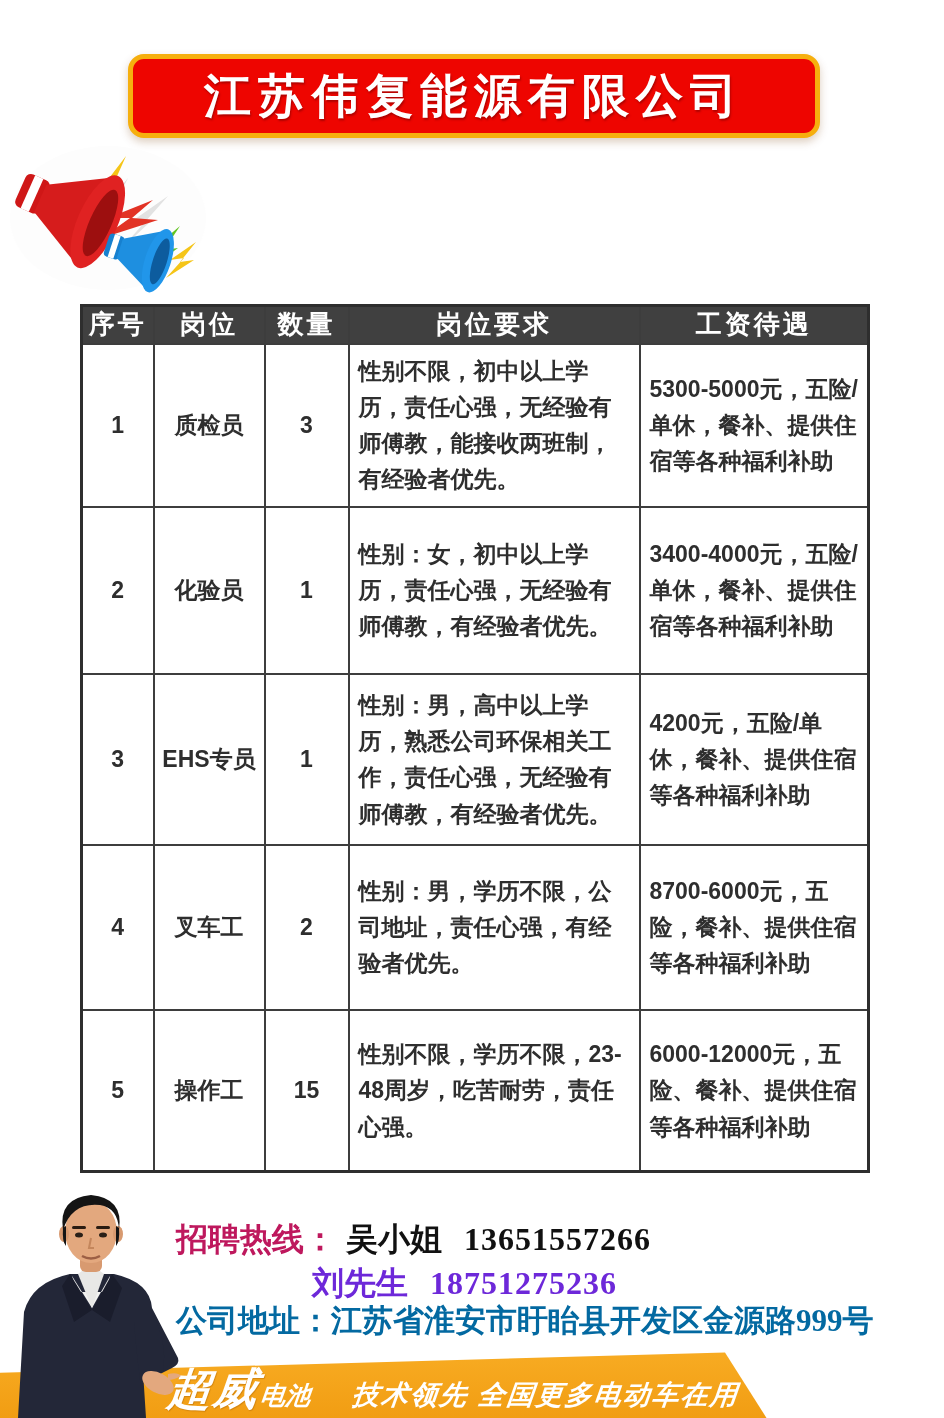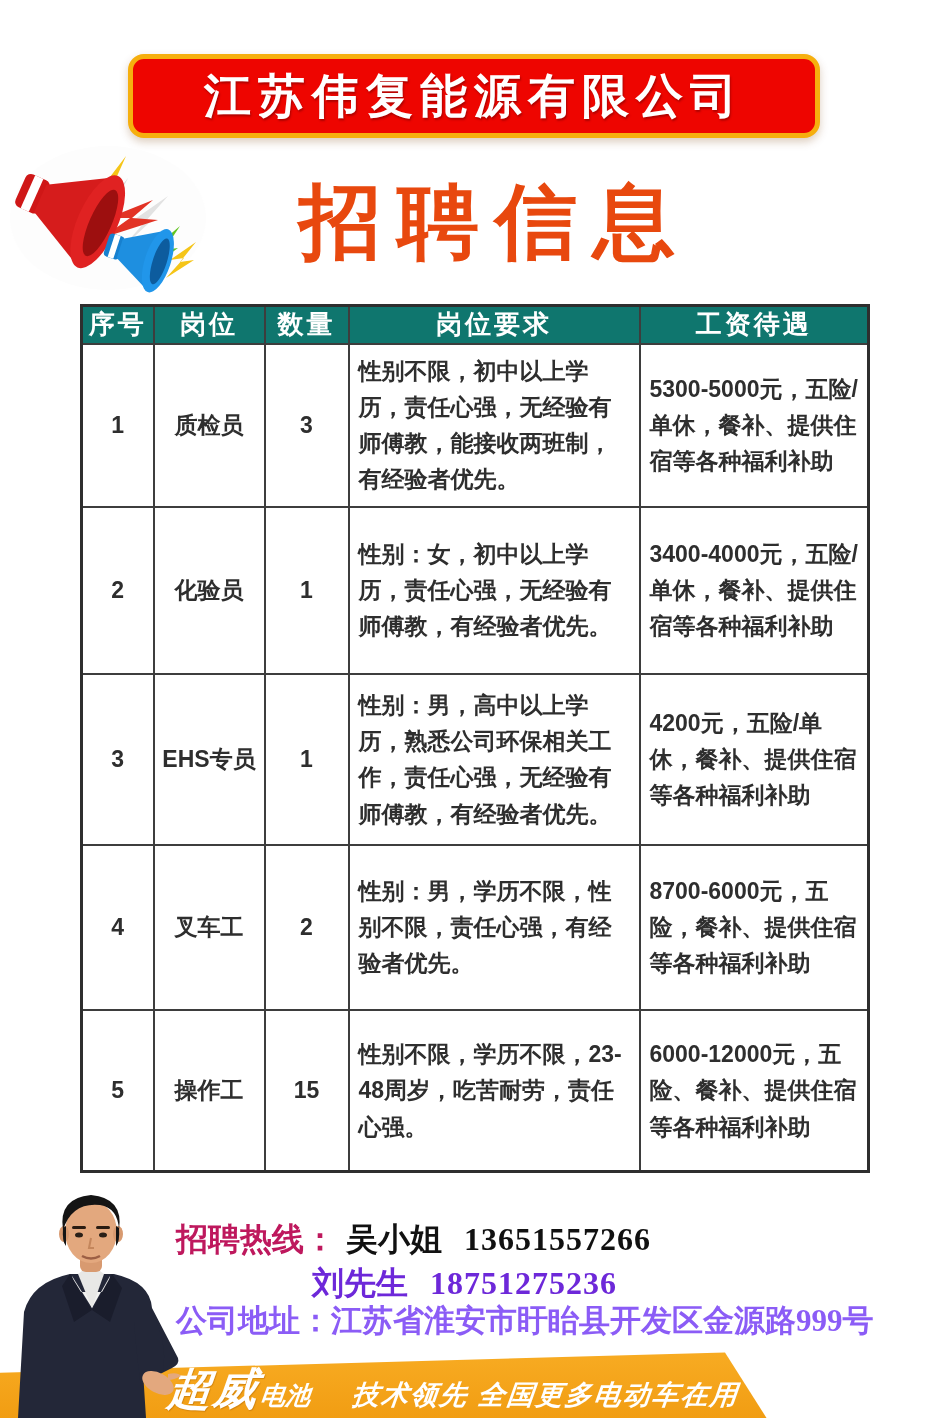--- a/index.html
+++ b/index.html
@@ -41,40 +41,40 @@
   table.jobs col.c1 { width:72px; }
   table.jobs col.c2 { width:111px; }
   table.jobs col.c3 { width:84px; }
   table.jobs col.c4 { width:291px; }
   table.jobs col.c5 { width:229px; }
   table.jobs th, table.jobs td {
     border:2px solid #3d3d3d;
     vertical-align:middle;
   }
   table.jobs th {
-    background:#0f766e; color:#ffffff;
+    background:#404040; color:#ffffff;
     height:38px; font-size:26px; font-weight:bold; letter-spacing:3px;
     text-align:center;
   }
   table.jobs td {
     color:#2e2e2e; font-size:23px; font-weight:600; line-height:1.58;
   }
   td.center { text-align:center; }
   td.textcell { text-align:left; padding:8px 9px; }
   tr.r1 { height:160px; }
   tr.r2 { height:167px; }
   tr.r3 { height:171px; }
   tr.r4 { height:165px; }
   tr.r5 { height:162px; }
 
   
   .contact { position:absolute; left:0; top:0; width:944px; font-family:"Liberation Serif", serif; }
   .line1 { position:absolute; left:176px; top:1218px; font-size:32px; font-weight:bold; color:#111; white-space:nowrap; }
   .line2 { position:absolute; left:312px; top:1262px; font-size:32px; font-weight:bold; color:#6d28d9; white-space:nowrap; }
-  .line3 { position:absolute; left:176px; top:1300px; font-size:31px; font-weight:bold; color:#8b5cf6; white-space:nowrap; }
+  .line3 { position:absolute; left:176px; top:1300px; font-size:31px; font-weight:bold; color:#0369a1; white-space:nowrap; }
   .hotline-label { color:#be185d; margin-right:10px; }
   .phone { margin-left:22px; letter-spacing:1px; }
 
   
   .footer-banner {
     position:absolute; left:0; top:1340px; width:944px; height:78px;
     background:linear-gradient(180deg,#f9ae25,#f19d13);
     clip-path:polygon(0 42%, 76.8% 16%, 81.2% 100%, 0 100%);
     z-index:1;
   }
@@ -126,21 +126,20 @@
       <g transform="rotate(18 135 120)">
         <rect x="96" y="106" width="16" height="24" rx="4" fill="#1780cf"></rect>
         <rect x="101" y="106" width="6" height="24" fill="#ffffff"></rect>
         <polygon points="110,108 150,86 150,150 110,128" fill="#1e8fe0"></polygon>
         <ellipse cx="150" cy="118" rx="13" ry="33" fill="#2196ea"></ellipse>
         <ellipse cx="152" cy="118" rx="7" ry="24" fill="#0d5c9e"></ellipse>
       </g>
     </svg>
   </div>
 
-  <div class="recruit-title">招聘信息</div>
 
   <table class="jobs">
     <colgroup>
         <col class="c1">
         <col class="c2">
         <col class="c3">
         <col class="c4">
         <col class="c5">
       </colgroup>
     <thead>
@@ -171,21 +170,21 @@
         <td class="center">3</td>
         <td class="center">EHS专员</td>
         <td class="center">1</td>
         <td class="textcell">性别：男，高中以上学历，熟悉公司环保相关工作，责任心强，无经验有师傅教，有经验者优先。</td>
         <td class="textcell">4200元，五险/单休，餐补、提供住宿等各种福利补助</td>
       </tr>
       <tr class="r4">
         <td class="center">4</td>
         <td class="center">叉车工</td>
         <td class="center">2</td>
-        <td class="textcell">性别：男，学历不限，性别不限，责任心强，有经验者优先。</td>
+        <td class="textcell">性别：男，学历不限，公司地址，责任心强，有经验者优先。</td>
         <td class="textcell">8700-6000元，五险，餐补、提供住宿等各种福利补助</td>
       </tr>
       <tr class="r5">
         <td class="center">5</td>
         <td class="center">操作工</td>
         <td class="center">15</td>
         <td class="textcell">性别不限，学历不限，23-48周岁，吃苦耐劳，责任心强。</td>
         <td class="textcell">6000-12000元，五险、餐补、提供住宿等各种福利补助</td>
       </tr>
     </tbody>

